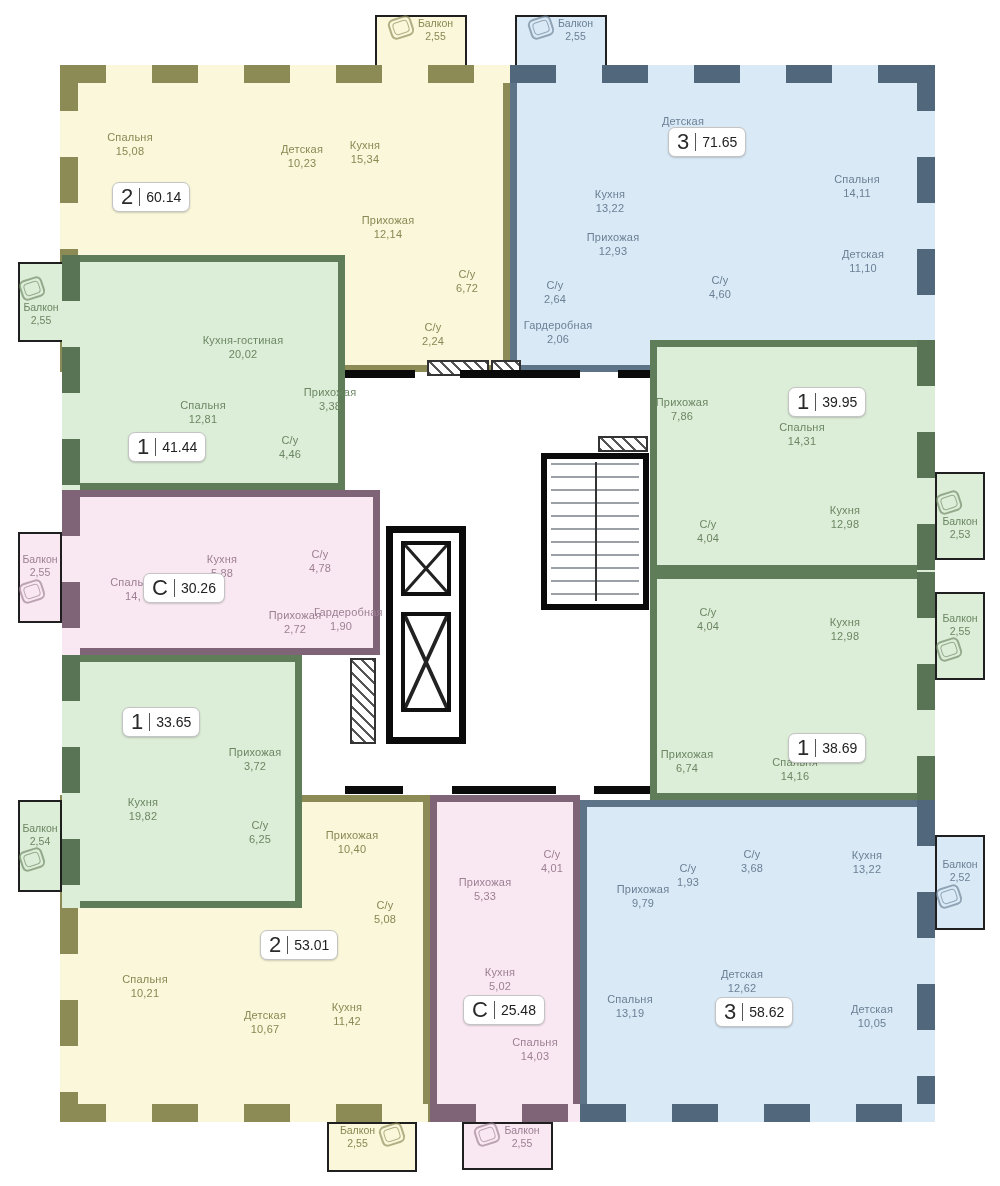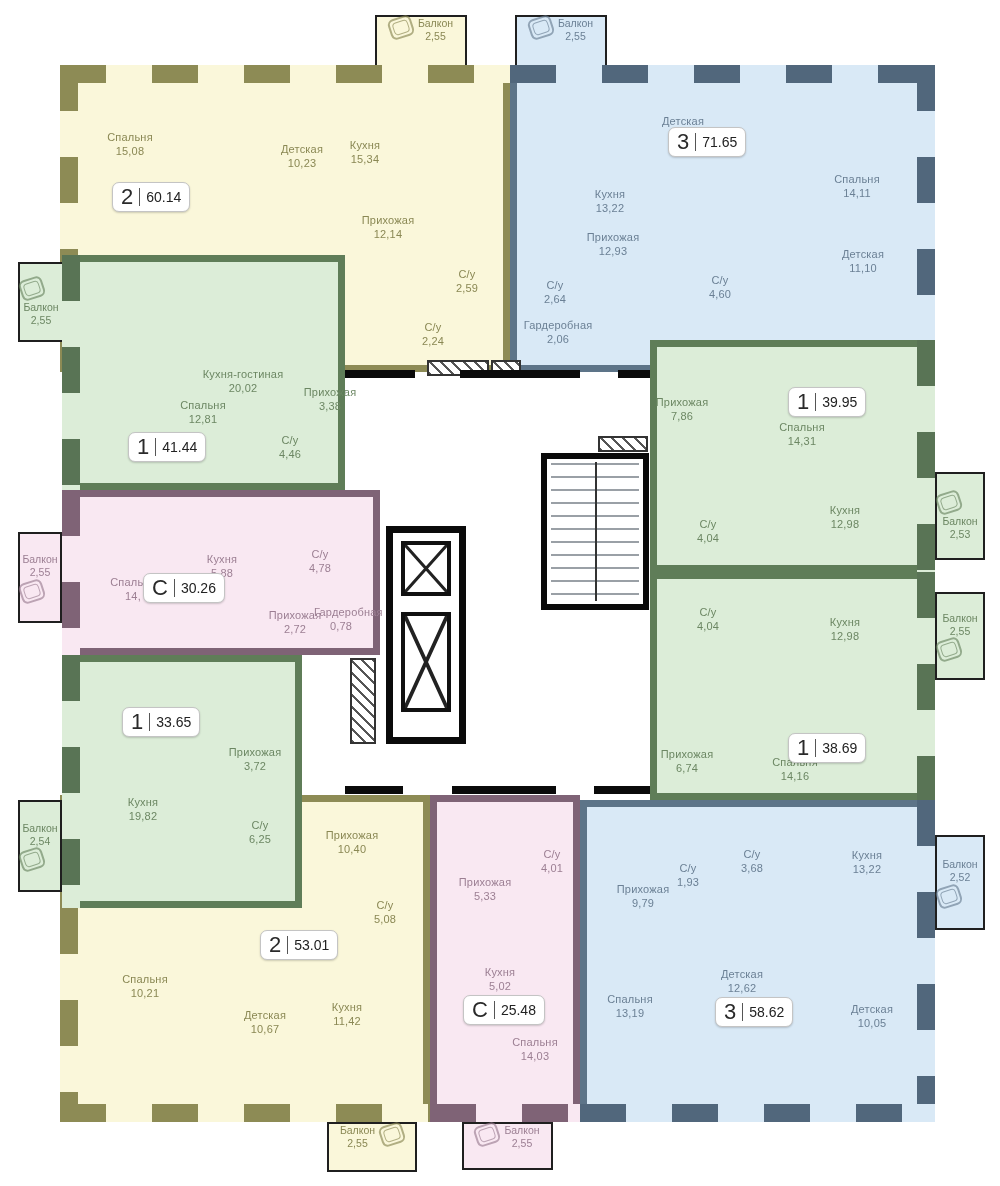--- a/index.html
+++ b/index.html
@@ -121,21 +121,21 @@
   <div class="rl t-yellow" style="left:365px;top:153px">
       <div>Кухня</div>
       <div>15,34</div>
     </div>
   <div class="rl t-yellow" style="left:388px;top:228px">
       <div>Прихожая</div>
       <div>12,14</div>
     </div>
   <div class="rl t-yellow" style="left:467px;top:282px">
       <div>С/у</div>
-      <div>2,59</div>
+      <div>6,72</div>
     </div>
   <div class="rl t-yellow" style="left:433px;top:335px">
       <div>С/у</div>
       <div>2,24</div>
     </div>
 
   <div class="rl t-blue" style="left:683px;top:122px">
       <div>Детская</div>
       <div></div>
     </div>
@@ -161,21 +161,21 @@
     </div>
   <div class="rl t-blue" style="left:720px;top:288px">
       <div>С/у</div>
       <div>4,60</div>
     </div>
   <div class="rl t-blue" style="left:558px;top:333px">
       <div>Гардеробная</div>
       <div>2,06</div>
     </div>
 
-  <div class="rl t-green" style="left:243px;top:382px">
+  <div class="rl t-green" style="left:243px;top:348px">
       <div>Кухня-гостиная</div>
       <div>20,02</div>
     </div>
   <div class="rl t-green" style="left:203px;top:413px">
       <div>Спальня</div>
       <div>12,81</div>
     </div>
   <div class="rl t-green" style="left:330px;top:400px">
       <div>Прихожая</div>
       <div>3,38</div>
@@ -213,21 +213,21 @@
   <div class="rl t-pink" style="left:320px;top:562px">
       <div>С/у</div>
       <div>4,78</div>
     </div>
   <div class="rl t-pink" style="left:295px;top:623px">
       <div>Прихожая</div>
       <div>2,72</div>
     </div>
   <div class="rl t-pink" style="left:341px;top:620px;white-space:normal;width:54px">
       <div>Гардеробная</div>
-      <div>0,78</div>
+      <div>1,90</div>
     </div>
 
   <div class="rl t-green" style="left:255px;top:760px">
       <div>Прихожая</div>
       <div>3,72</div>
     </div>
   <div class="rl t-green" style="left:143px;top:810px">
       <div>Кухня</div>
       <div>19,82</div>
     </div>

